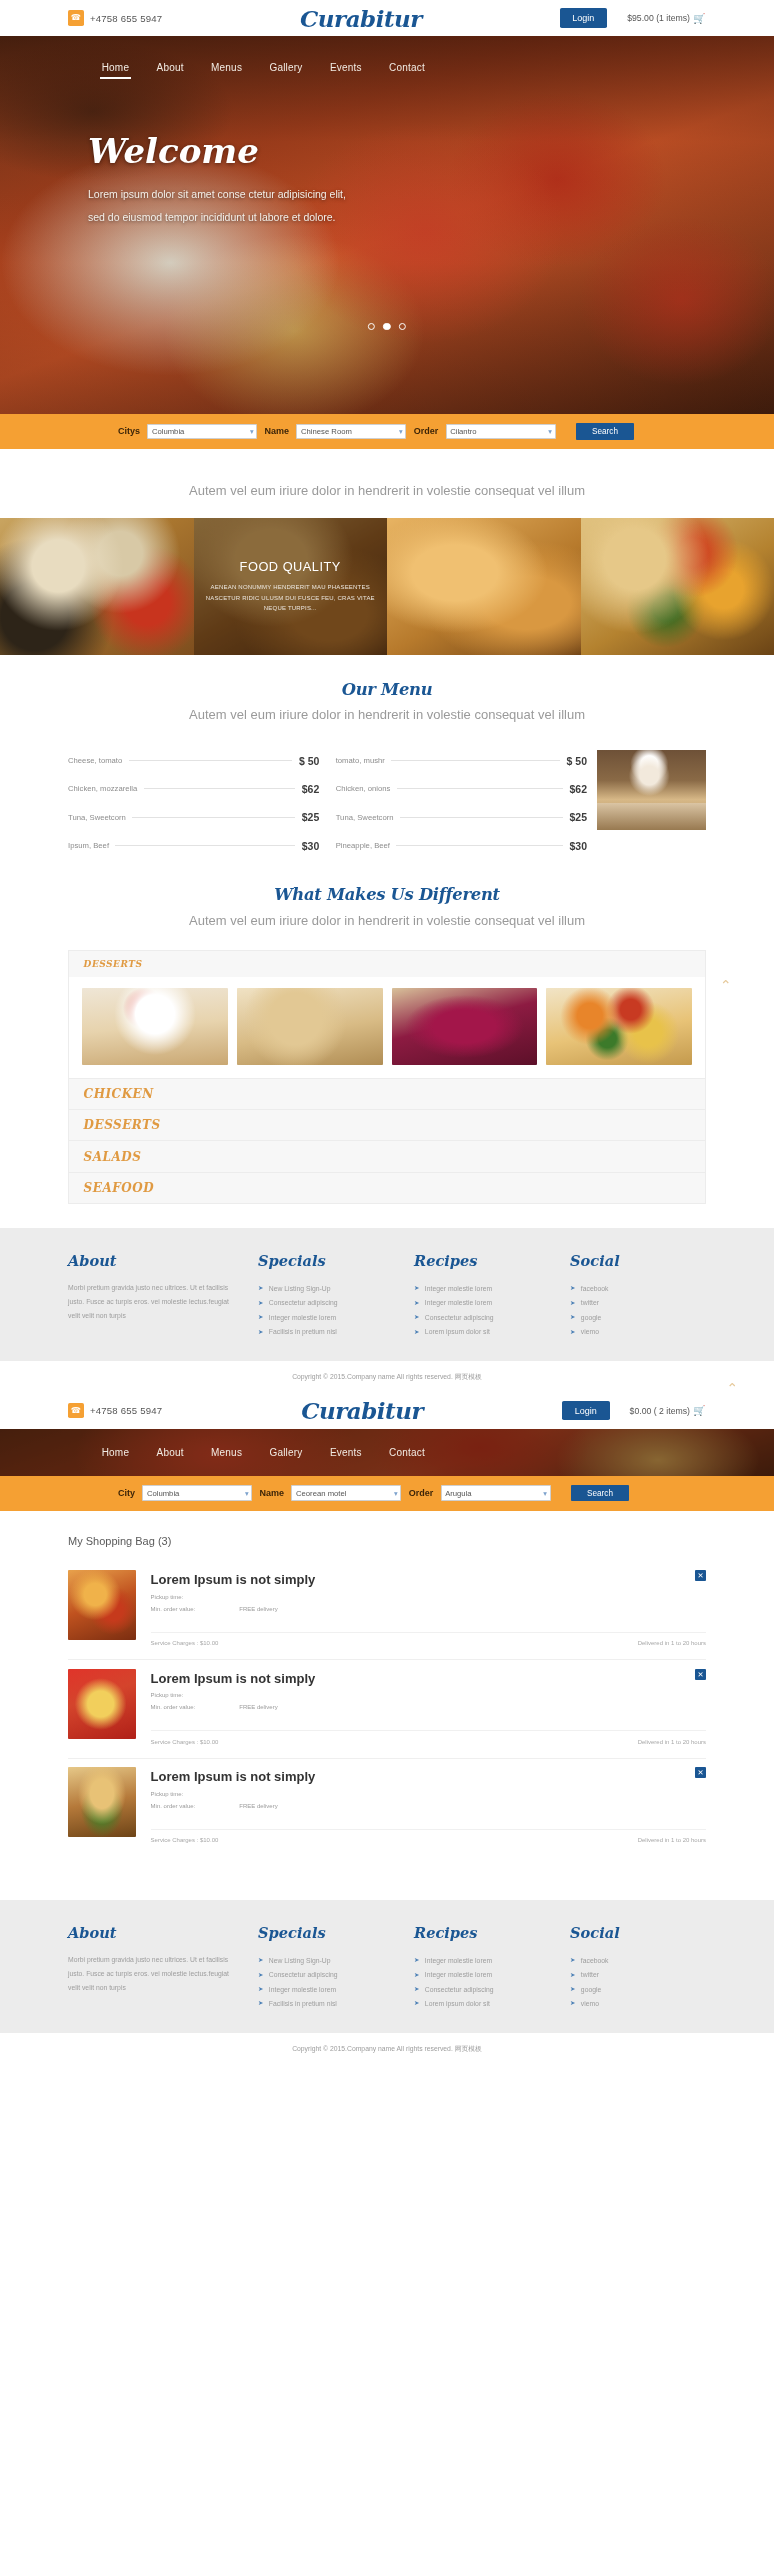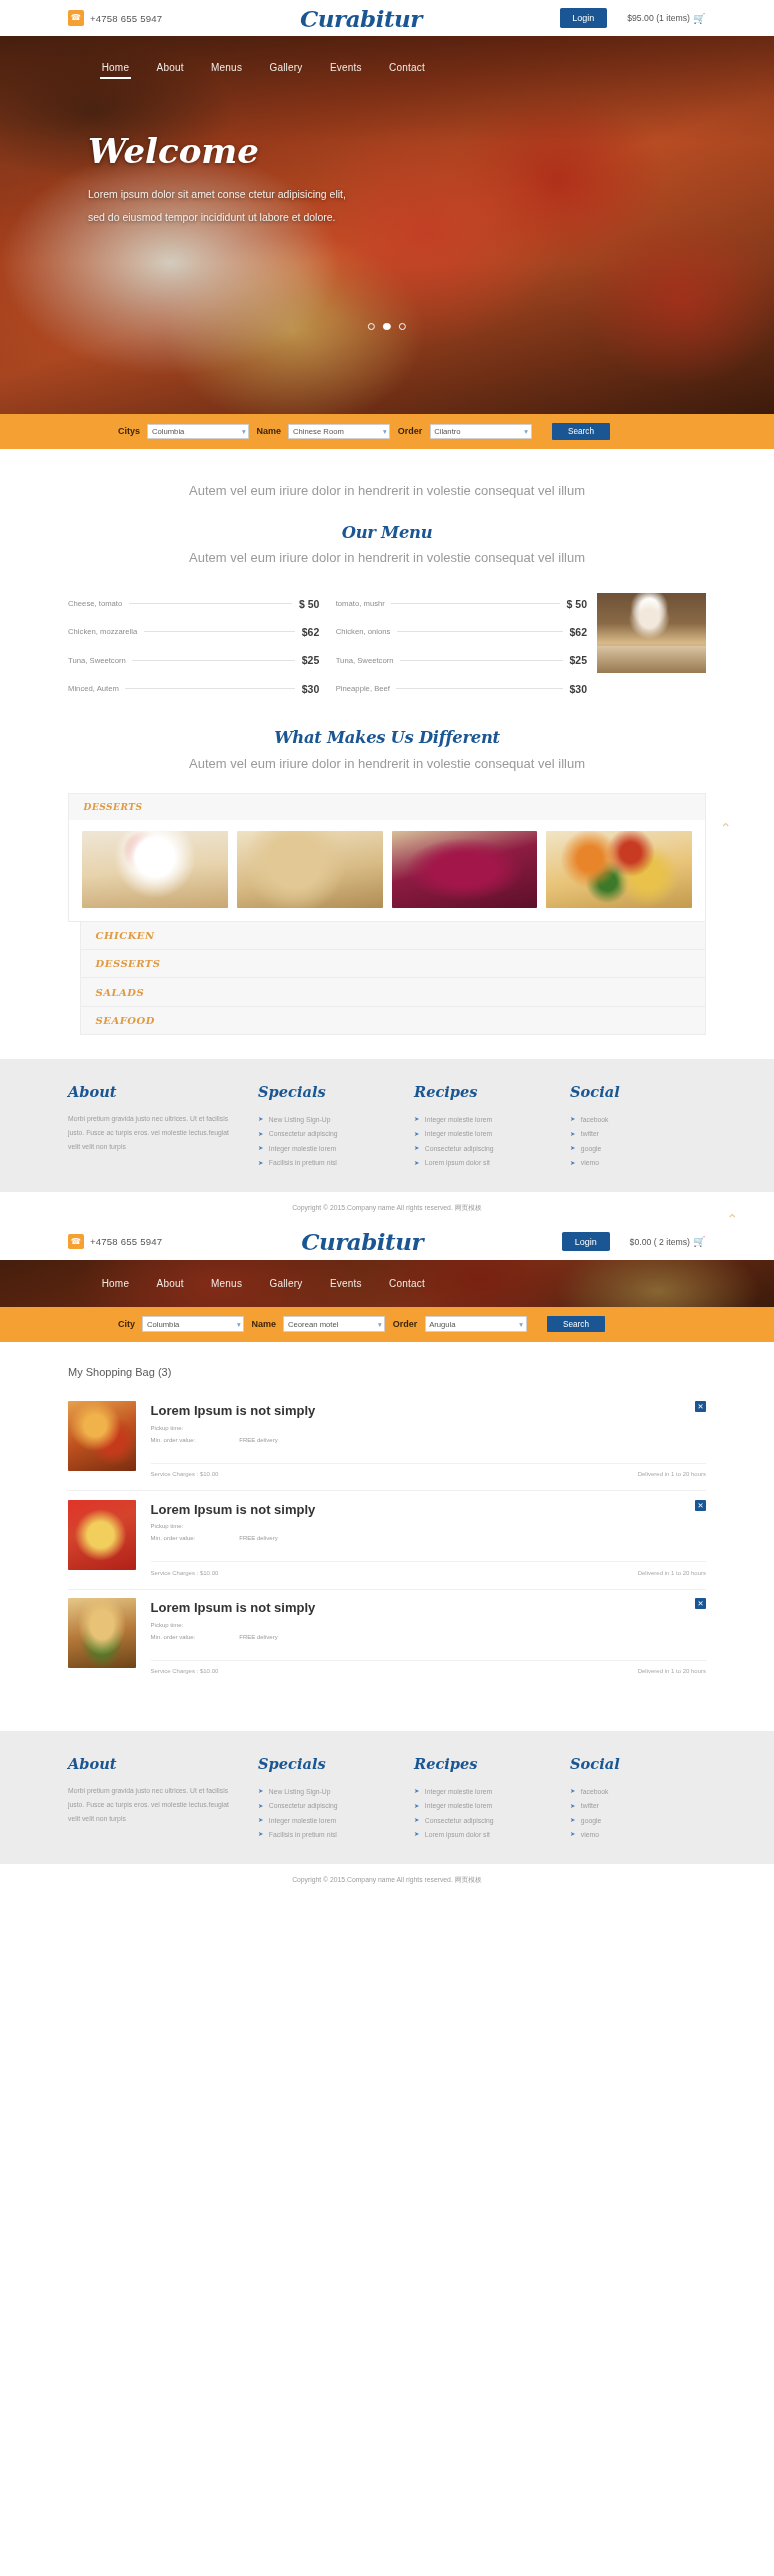--- a/index.html
+++ b/index.html
@@ -74,21 +74,21 @@
   }
   .hero-dots { position: absolute; left: 50%; transform: translateX(-50%); bottom: 84px; display: flex; gap: 8.2px; z-index: 5; }
   .dot { width: 7.3px; height: 7.3px; border-radius: 50%; border: 1.4px solid #fff; background: transparent; cursor: pointer; }
   .dot.on { background: #fff; }
 
   
   .searchbar { background: #f5a033; height: 35px; display: flex; align-items: center; }
   .searchbar-inner { width: 638px; margin: 0 auto; display: flex; align-items: center; gap: 7.3px; padding-left: 50px; }
   .sb-label { font-size: 9px; color: #3d2508; font-weight: bold; }
   .sb-select {
-    position: relative; width: 102px; height: 15.5px; background: #fff;
+    position: relative; width: 110px; height: 15.5px; background: #fff;
     border: 0.9px solid #cfcfcf; border-radius: 0.9px;
     font-size: 7.7px; color: #555; display: flex; align-items: center;
     padding: 0 14.6px 0 3.6px; cursor: pointer;
   }
   .sb-select::after {
     content: "\25BE"; position: absolute; right: 2.7px; top: 50%;
     transform: translateY(-50%); font-size: 7.3px; color: #7da2cd;
   }
   .sb-btn {
     background: #1a5693; color: #fff; border: 0; font-size: 8.2px;
@@ -179,21 +179,21 @@
   .tb4 { background:
       radial-gradient(circle at 30% 36%, #e8852a 0 11%, rgba(232,133,42,0) 26%),
       radial-gradient(circle at 58% 28%, #c83a22 0 10%, rgba(200,58,34,0) 24%),
       radial-gradient(circle at 70% 58%, #e8c24a 0 12%, rgba(232,194,74,0) 28%),
       radial-gradient(circle at 42% 66%, #3c7a2a 0 9%, rgba(60,122,42,0) 22%),
       linear-gradient(170deg,#f1e4c6 0%,#e8c377 55%,#c49a4d 100%); }
   .tab-row {
     background: #f7f7f7; border: 0.9px solid #ececec; border-top: 0;
     padding: 8.2px 14.6px;
     font-family: "DejaVu Serif", serif; font-style: italic; font-weight: bold;
-    font-size: 10px; color: #e09a42; letter-spacing: 0.5px; cursor: pointer; margin-left: 12px;
+    font-size: 12px; color: #e09a42; letter-spacing: 0.5px; cursor: pointer;
   }
   .scroll-chevron {
     position: absolute; right: 11px; color: #e6c99a; font-size: 13.7px;
   }
 
   
   .footer { background: #ececec; padding: 24px 0 22px; margin-top: 24px; }
   .footer-inner { width: 638px; margin: 0 auto; display: flex; gap: 20px; }
   .fcol { flex: 1; }
   .fcol.about { flex: 1.25; }
@@ -311,20 +311,31 @@
       <span class="sb-label">Order</span>
       <div class="sb-select">
         <span>Cilantro</span>
       </div>
       <button class="sb-btn">Search</button>
     </div>
   </div>
 
   <div class="sec">
     <div class="sec-sub">Autem vel eum iriure dolor in hendrerit in volestie consequat vel illum</div>
+    <div class="gallery">
+      <div class="gcell g1"></div>
+      <div class="gcell g2">
+        <div class="g-overlay">
+          <div class="g-ov-title">FOOD QUALITY</div>
+          <div class="g-ov-body">AENEAN NONUMMY HENDRERIT MAU PHASEENTES NASCETUR RIDIC ULUSM DUI FUSCE FEU, CRAS VITAE NEQUE TURPIS...</div>
+        </div>
+      </div>
+      <div class="gcell g3"></div>
+      <div class="gcell g4"></div>
+    </div>
   </div>
 
   <div class="sec">
     <div class="sec-title">Our Menu</div>
     <div class="sec-sub">Autem vel eum iriure dolor in hendrerit in volestie consequat vel illum</div>
     <div class="menu-wrap">
       <div class="menu-cols">
         <div class="menu-col">
           <div class="mrow">
             <span class="mrow-name">Cheese, tomato</span>
@@ -335,21 +346,21 @@
             <span class="mrow-name">Chicken, mozzarella</span>
             <span class="mrow-dash"></span>
             <span class="mrow-price">$62</span>
           </div>
           <div class="mrow">
             <span class="mrow-name">Tuna, Sweetcorn</span>
             <span class="mrow-dash"></span>
             <span class="mrow-price">$25</span>
           </div>
           <div class="mrow">
-            <span class="mrow-name">Minced, Autem</span>
+            <span class="mrow-name">Ipsum, Beef</span>
             <span class="mrow-dash"></span>
             <span class="mrow-price">$30</span>
           </div>
         </div>
         <div class="menu-col">
           <div class="mrow">
             <span class="mrow-name">tomato, mushr</span>
             <span class="mrow-dash"></span>
             <span class="mrow-price">$ 50</span>
           </div>

